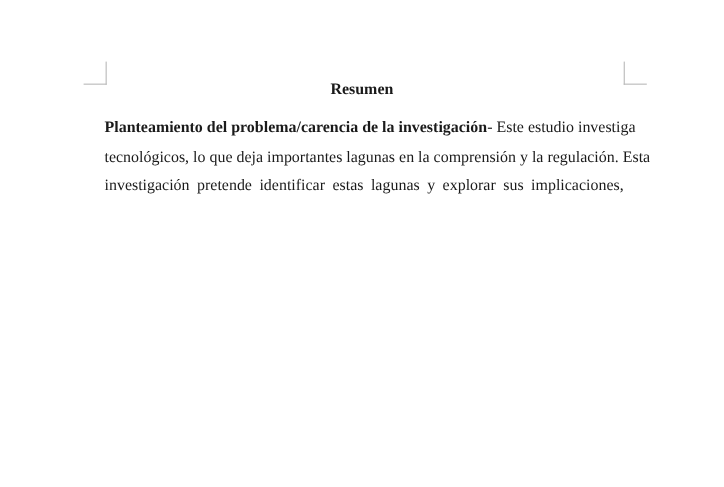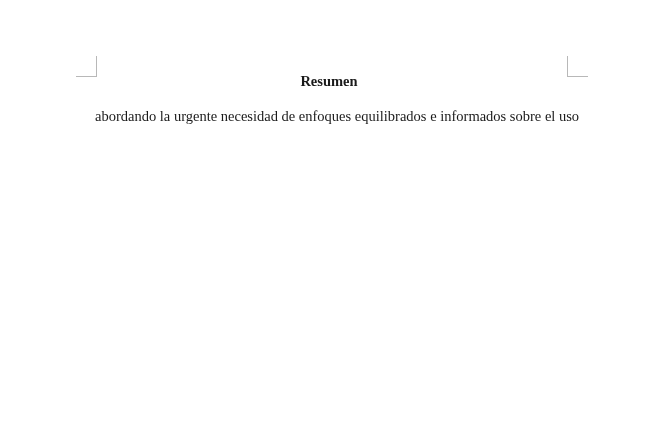--- a/index.html
+++ b/index.html
@@ -31,15 +31,17 @@
 </head>
 <body>
 
 <div class="page">
   <div class="corner tl"></div>
   <div class="corner tr"></div>
 
   <div class="title">Resumen</div>
 
   <div class="body-text">
-    <span class="line">abordando la urgente necesidad de enfoques equilibrados e informados sobre el uso</span>
+    <span class="line"><span class="bold">Planteamiento del problema/carencia de la investigación</span><span>- </span><span>Este estudio investiga</span></span>
+    <span class="line">tecnológicos, lo que deja importantes lagunas en la comprensión y la regulación. Esta</span>
+    <span class="line">investigación pretende identificar estas lagunas y explorar sus implicaciones,</span>
   </div>
 </div>
 
 </body></html>

